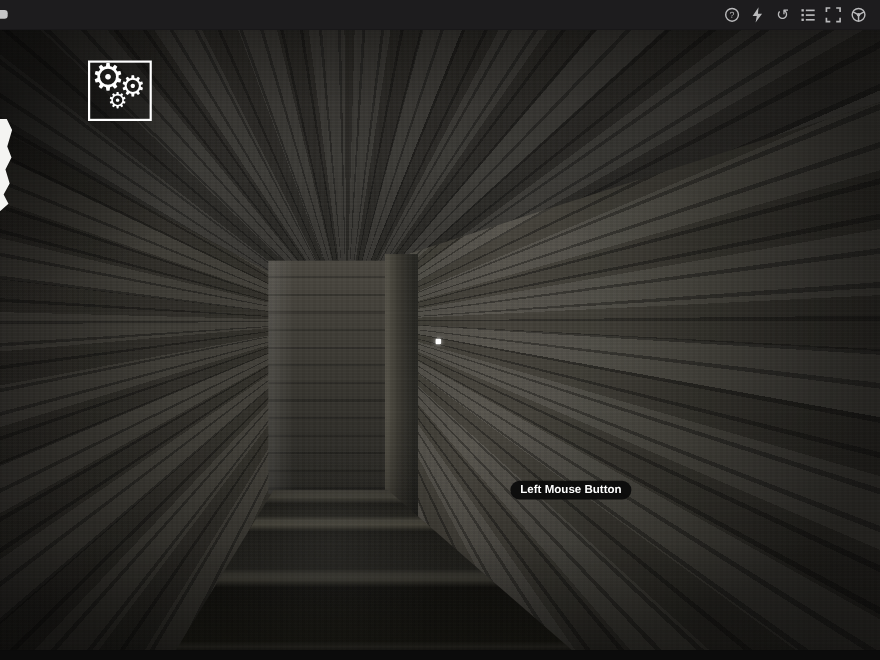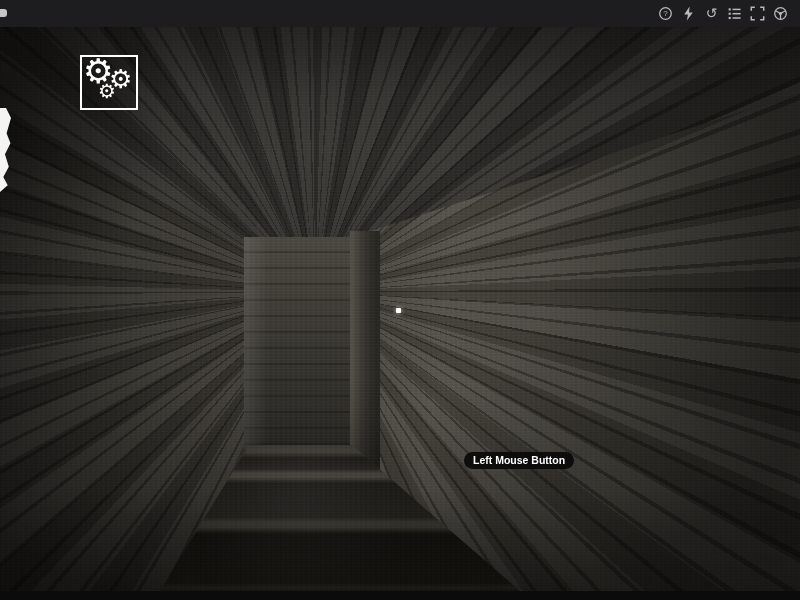--- a/index.html
+++ b/index.html
@@ -99,21 +99,21 @@
   #edge-blob{
     position:absolute;left:0;top:108px;width:11px;height:84px;background:#f4f4f2;z-index:15;
     clip-path:polygon(0 0,55% 0,100% 12%,60% 30%,95% 42%,45% 55%,80% 70%,30% 82%,70% 92%,0 100%);
   }
   #joystick{position:absolute;left:0;top:340px;width:180px;height:240px;z-index:20;}
   #reticle{
     position:absolute;left:396px;top:308px;width:5px;height:5px;background:#fff;
     border-radius:1px;box-shadow:0 0 4px rgba(255,255,255,0.7);z-index:18;
   }
   #tooltip{
-    position:absolute;left:464px;top:452px;height:17px;padding:2px 9px;z-index:22;
+    position:absolute;left:464px;top:437px;height:17px;padding:2px 9px;z-index:22;
     background:rgba(10,10,10,0.93);border-radius:9px;color:#fff;
     font-size:10.5px;font-weight:bold;line-height:13px;white-space:nowrap;
   }
   #bottombar{position:absolute;left:0;top:591px;width:800px;height:9px;background:#0b0b0b;z-index:30;}
 </style>
 </head>
 <body>
 
 <div id="stage">
 

